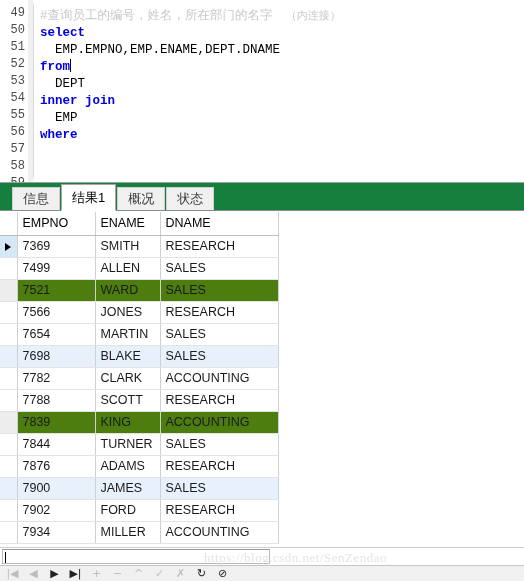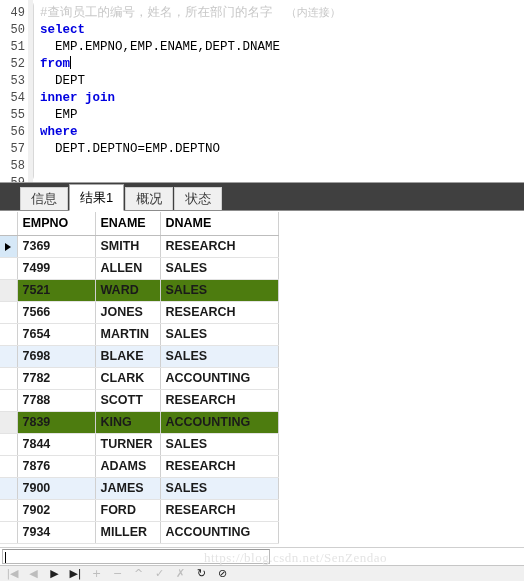--- a/index.html
+++ b/index.html
@@ -50,21 +50,21 @@
     position: relative;
     z-index: 2;
   }
   .code-area {
     flex: 1 1 auto;
     position: relative;
     padding-left: 6px;
   }
   .code-line {
     height: 17px;
-    line-height: 17px;
+    line-height: 23px;
     font-family: "Liberation Mono", monospace;
     font-size: 12.5px;
     color: #000000;
     white-space: pre;
   }
   .kw { color: #0000e0; font-weight: bold; }
   .cmt { color: #c8c8c8; }
   .cmt-small { color: #c8c8c8; font-size: 11px; }
   .caret {
     display: inline-block;
@@ -76,26 +76,26 @@
   .topcut {
     height: 5px;
     overflow: hidden;
   }
   .topcut .gutter-num { height: 17px; margin-top: -12px; }
 
   
   .tabbar {
     height: 29px;
     flex: 0 0 29px;
-    background: #404040;
+    background: #15803d;
     border-top: 1px solid #a0a0a0;
     border-bottom: 1px solid #8c8c8c;
     display: flex;
     align-items: flex-end;
-    padding-left: 20px;
+    padding-left: 12px;
     position: relative;
     text-align: center;
   }
   .tab {
     height: 23px;
     line-height: 22px;
     padding: 0 10px;
     font-size: 13px;
     color: #3a3a3a;
     background: #f0f0f0;
@@ -130,21 +130,21 @@
     width: 278px;
     font-size: 12.5px;
   }
   table.grid th, table.grid td {
     border-right: 1px solid #d0d0d0;
     border-bottom: 1px solid #e3e3e3;
     height: 22px;
     padding: 0 5px;
     white-space: nowrap;
     overflow: hidden;
-    font-weight: bold;
+    font-weight: normal;
     text-align: left;
     color: #1a1a1a;
   }
   table.grid th {
     background: #ffffff;
     border-bottom: 1px solid #bdbdbd;
     color: #000000;
     font-size: 12.5px;
     height: 23px;
   }
@@ -269,21 +269,20 @@
       <div id="code-lines">
           <div style="height: 5px;"></div>
           <div class="code-line"><span class="cmt">#查询员工的编号，姓名，所在部门的名字</span><span class="cmt-small">  （内连接）</span></div>
           <div class="code-line"><span class="kw">select</span></div>
           <div class="code-line"><span>  EMP.EMPNO,EMP.ENAME,DEPT.DNAME</span></div>
           <div class="code-line"><span class="kw">from</span><span class="caret"></span></div>
           <div class="code-line"><span>  DEPT</span></div>
           <div class="code-line"><span class="kw">inner join</span></div>
           <div class="code-line"><span>  EMP</span></div>
           <div class="code-line"><span class="kw">where</span></div>
-          <div class="code-line"><span>  DEPT.DEPTNO=EMP.DEPTNO</span></div>
           <div class="code-line"><span></span></div>
           <div class="code-line"><span></span></div>
         </div>
     </div>
   </div>
 
   <div class="tabbar">
     <div id="tabs-host" style="display:flex;align-items:flex-end;">
         <div class="tab">信息</div>
         <div class="tab active">结果1</div>

